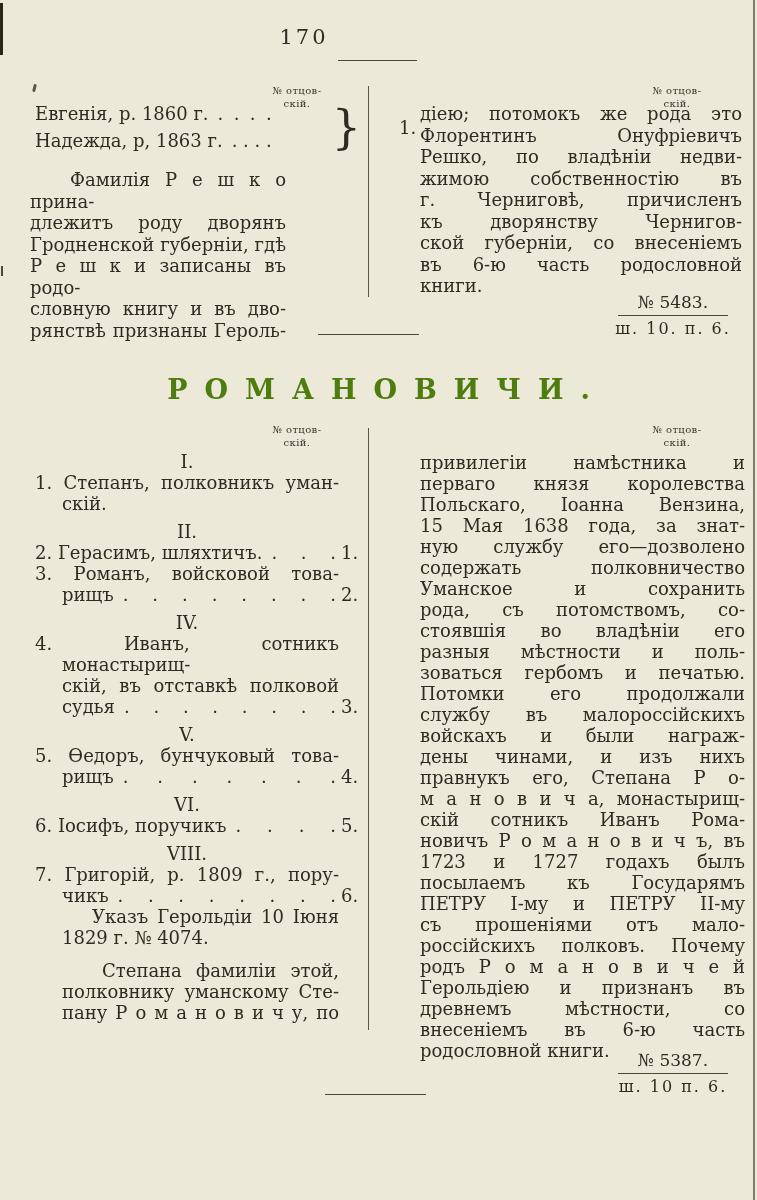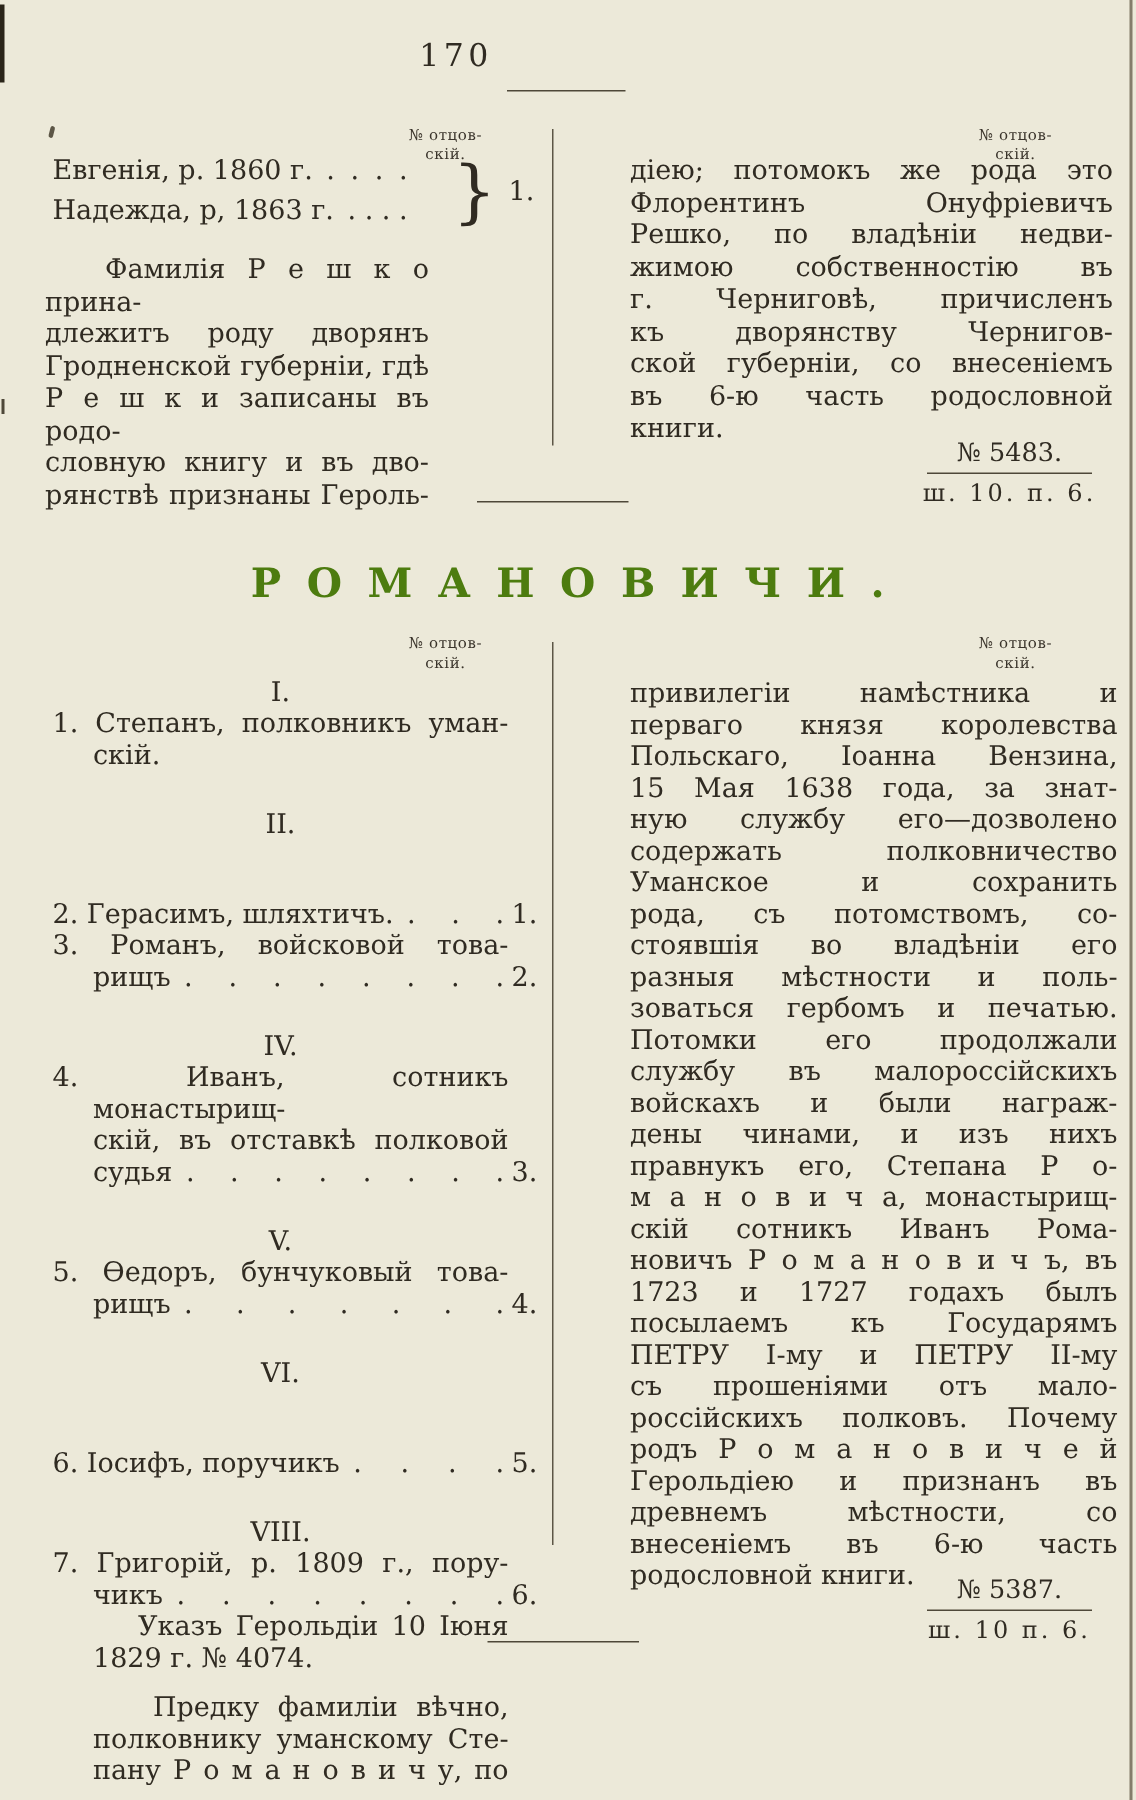--- a/index.html
+++ b/index.html
@@ -7,39 +7,39 @@
   .page{
     position:relative;width:757px;height:1200px;overflow:hidden;
     background:#ece9d9;
     color:#302b22;
     font-family:"DejaVu Serif","Liberation Serif",serif;
     font-size:18px;
   }
   
   .tl{text-align:justify;text-align-last:justify;}
   .tl.end{text-align-last:left;}
-  .tl.rom{text-align:center;text-align-last:center;margin-top:25px;}
+  .tl.rom{text-align:center;text-align-last:center;margin-top:7px;}
   .lines .tl.rom:first-child{margin-top:0;}
   .tl.ind{text-indent:40px;}
   .tl.ind2{text-indent:30px;}
   .tl.gap{margin-top:12px;}
   .tl.hang{padding-left:27px;text-indent:-27px;}
   .tl.cont{padding-left:27px;}
   .dotline{display:flex;align-items:baseline;}
-  .dotline.hang{padding-left:0;text-indent:0;margin-top:39px;}
+  .dotline.hang{padding-left:0;text-indent:0;}
   .dotline .txt{flex:0 0 auto;white-space:nowrap;}
   .dotline .dots{flex:1 1 auto;overflow:hidden;white-space:nowrap;text-align:justify;text-align-last:justify;padding:0 5px 0 9px;}
   .dotline .num{flex:0 0 24px;text-align:left;}
   
   .pagenum{position:absolute;top:25px;left:0;width:608px;text-align:center;font-size:21px;letter-spacing:3px;}
   .rule{position:absolute;height:1px;background:#4e4839;}
   .colhead{position:absolute;width:130px;text-align:center;font-size:10px;font-weight:normal;line-height:12.5px;letter-spacing:0.4px;color:#39332a;}
   .vr{position:absolute;width:1px;background:#5c5646;}
   
-  .rowsbox{position:absolute;left:35px;top:100px;width:294px;display:flex;align-items:center;}
+  .rowsbox{position:absolute;left:35px;top:100px;width:294px;display:flex;align-items:center;gap:30px;}
   .rowsbox .lines{flex:1 1 auto;}
   .rowsbox .tl{line-height:27px;}
   .brace{flex:0 0 auto;font-size:46px;line-height:50px;font-weight:400;color:#302b22;margin-left:1px;}
   .bnum{flex:0 0 auto;margin-left:8px;font-size:18px;}
   .s1para{position:absolute;left:30px;top:169px;width:256px;line-height:21.5px;}
   .s1right{position:absolute;left:420px;top:103px;width:322px;line-height:21.5px;}
   .docblock{position:absolute;width:122px;text-align:center;font-size:17px;}
   .docblock .doc-rule{height:1px;background:#4e4839;margin:3px 6px 3px 6px;}
   .docblock .doc-ref{font-size:16px;letter-spacing:2px;}
   
@@ -176,21 +176,21 @@
       </div>
       <div class="tl rom">VIII.</div>
       <div class="tl hang">7. Григорій, р. 1809 г., пору-</div>
       <div class="tl dotline cont">
         <span class="txt">чикъ</span>
         <span class="dots">. . . . . . . .</span>
         <span class="num">6.</span>
       </div>
       <div class="tl cont ind2">Указъ Герольдіи 10 Іюня</div>
       <div class="tl cont end">1829 г. № 4074.</div>
-      <div class="tl cont ind gap">Предку фамиліи вѣчно,</div>
+      <div class="tl cont ind gap">Степана фамиліи этой,</div>
       <div class="tl cont">полковнику уманскому Сте-</div>
       <div class="tl cont">пану Р о м а н о в и ч у, по</div>
     </div>
 
   <div class="s2col s2right lines">
       <div class="tl ">привилегіи намѣстника и</div>
       <div class="tl ">перваго князя королевства</div>
       <div class="tl ">Польскаго, Іоанна Вензина,</div>
       <div class="tl ">15 Мая 1638 года, за знат-</div>
       <div class="tl ">ную службу его—дозволено</div>

